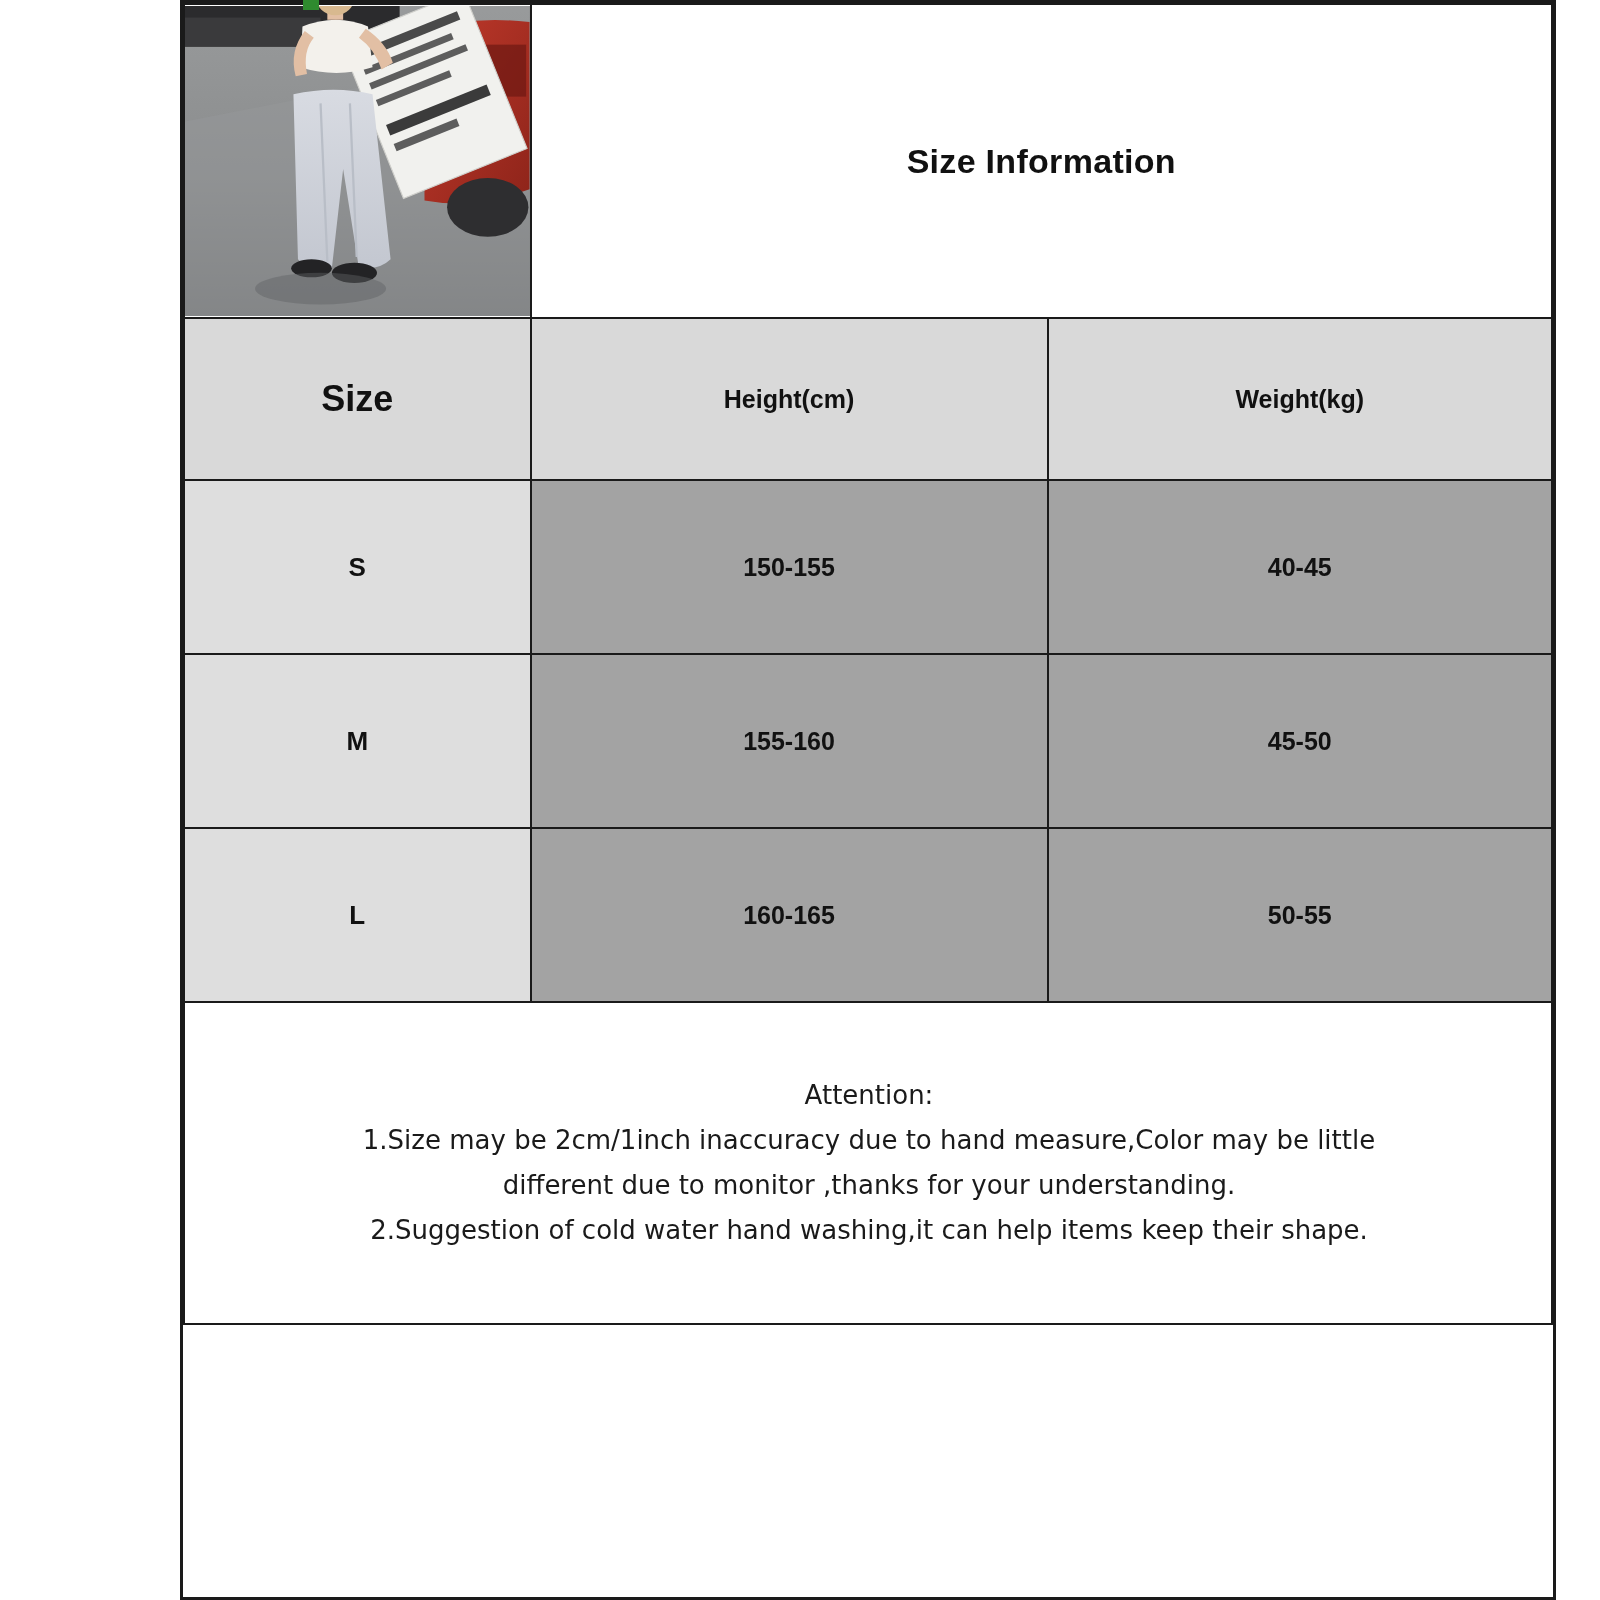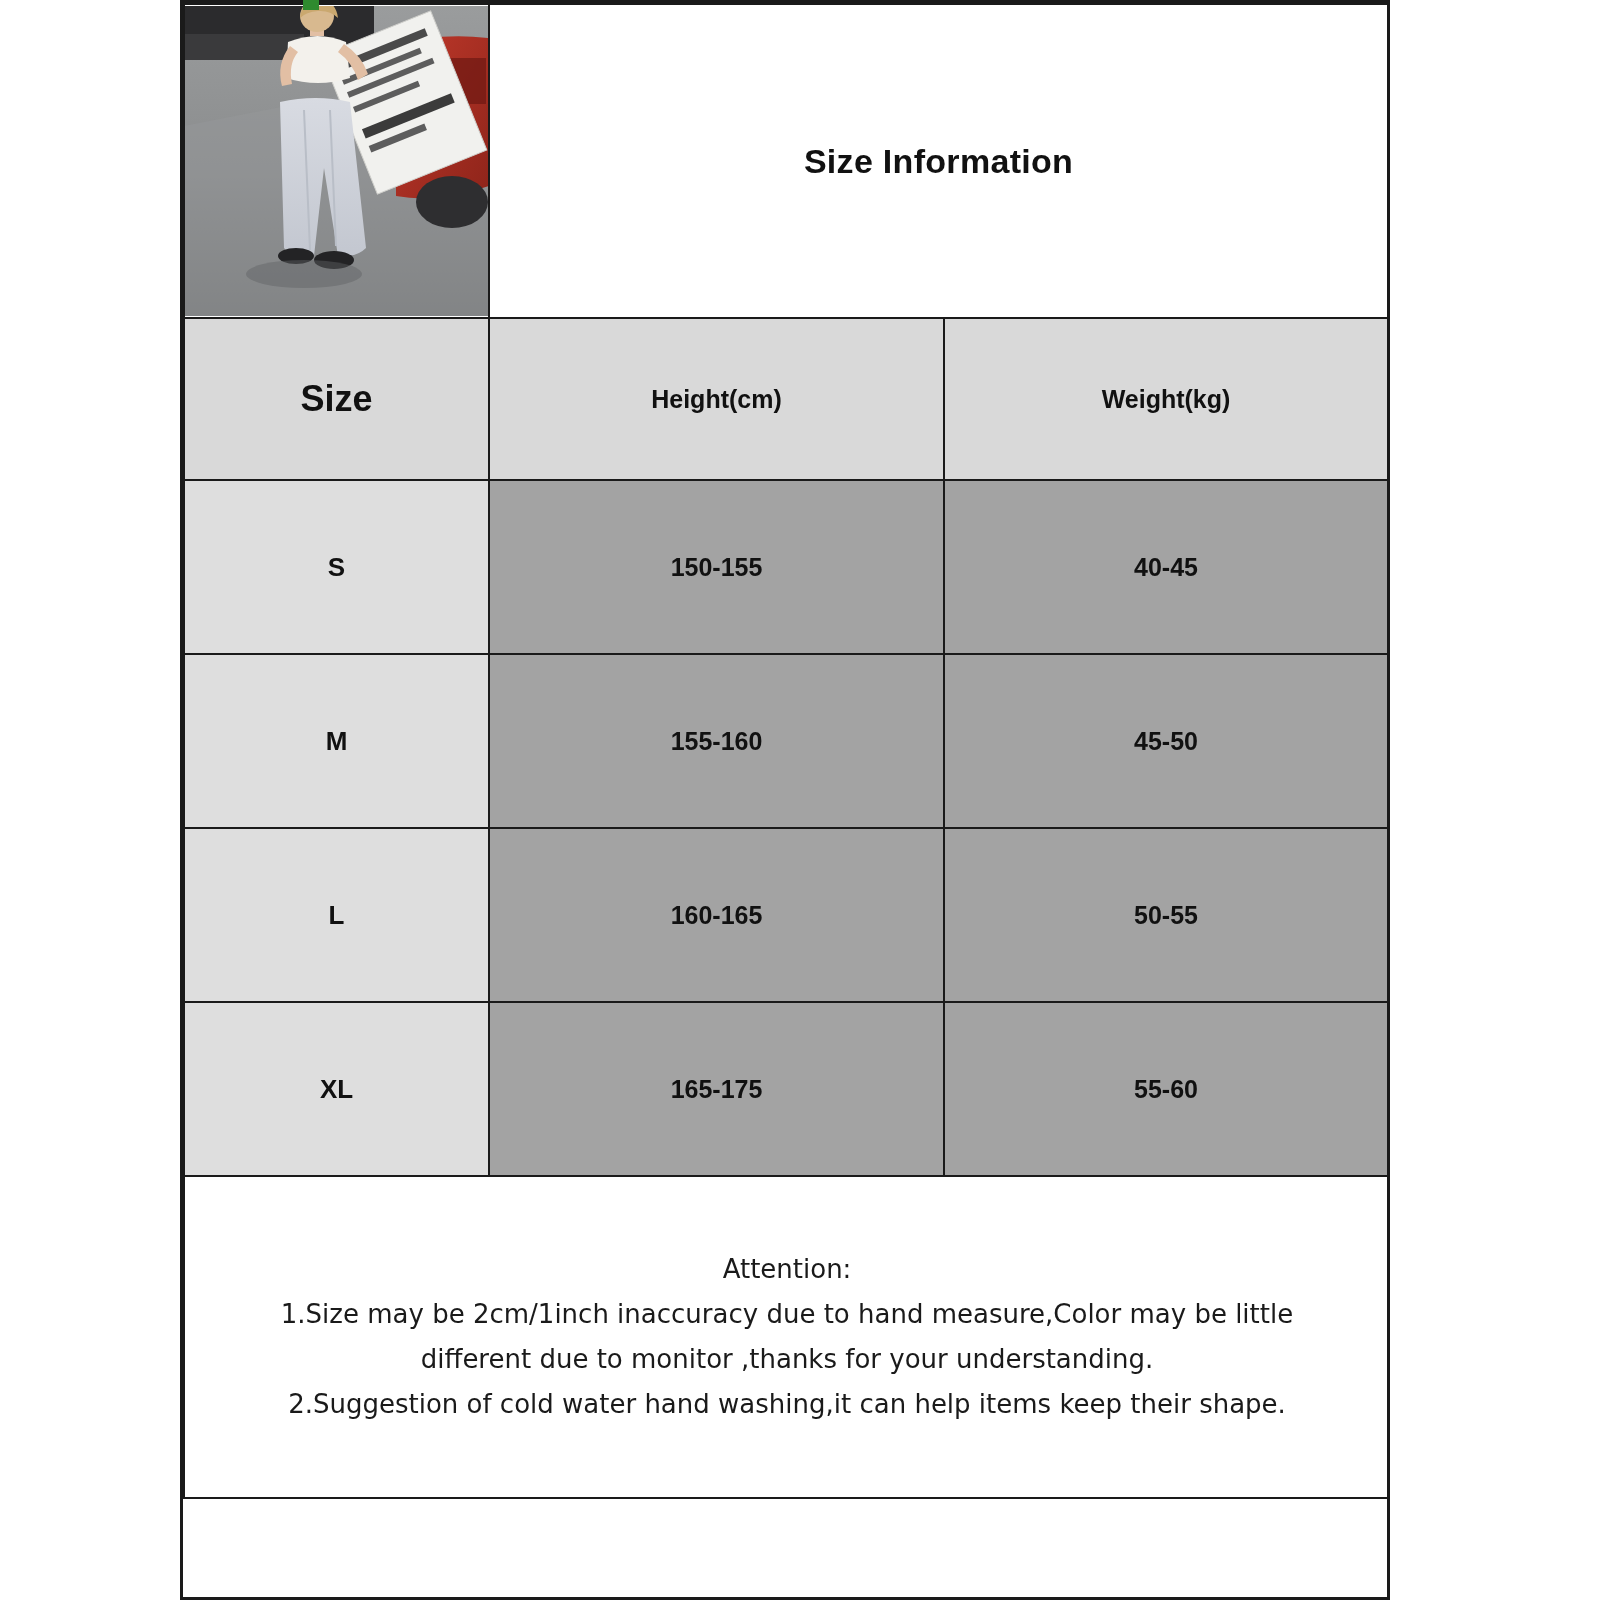--- a/index.html
+++ b/index.html
@@ -16,21 +16,21 @@
   .page {
     position: relative;
     width: 1600px;
     height: 1600px;
     background: #ffffff;
   }
   .chart-frame {
     position: absolute;
     left: 180px;
     top: 0px;
-    width: 1210px;
+    width: 1376px;
     height: 1600px;
     border: 3px solid #1a1a1a;
     box-sizing: border-box;
     background: #ffffff;
   }
   table.size-table {
     width: 100%;
     border-collapse: collapse;
     table-layout: fixed;
   }
@@ -221,25 +221,20 @@
         <tr class="data-row">
           <td class="size-col">M</td>
           <td class="val-col">155-160</td>
           <td class="val-col">45-50</td>
         </tr>
         <tr class="data-row">
           <td class="size-col">L</td>
           <td class="val-col">160-165</td>
           <td class="val-col">50-55</td>
         </tr>
-        <tr class="data-row">
-          <td class="size-col">XL</td>
-          <td class="val-col">165-175</td>
-          <td class="val-col">55-60</td>
-        </tr>
 
         <tr>
           <td class="attention-cell" colspan="3">
             <p>Attention:</p>
             <p>1.Size may be 2cm/1inch inaccuracy due to hand measure,Color may be little</p>
             <p>different due to monitor ,thanks for your understanding.</p>
             <p>2.Suggestion of cold water hand washing,it can help items keep their shape.</p>
           </td>
         </tr>
       </tbody>

